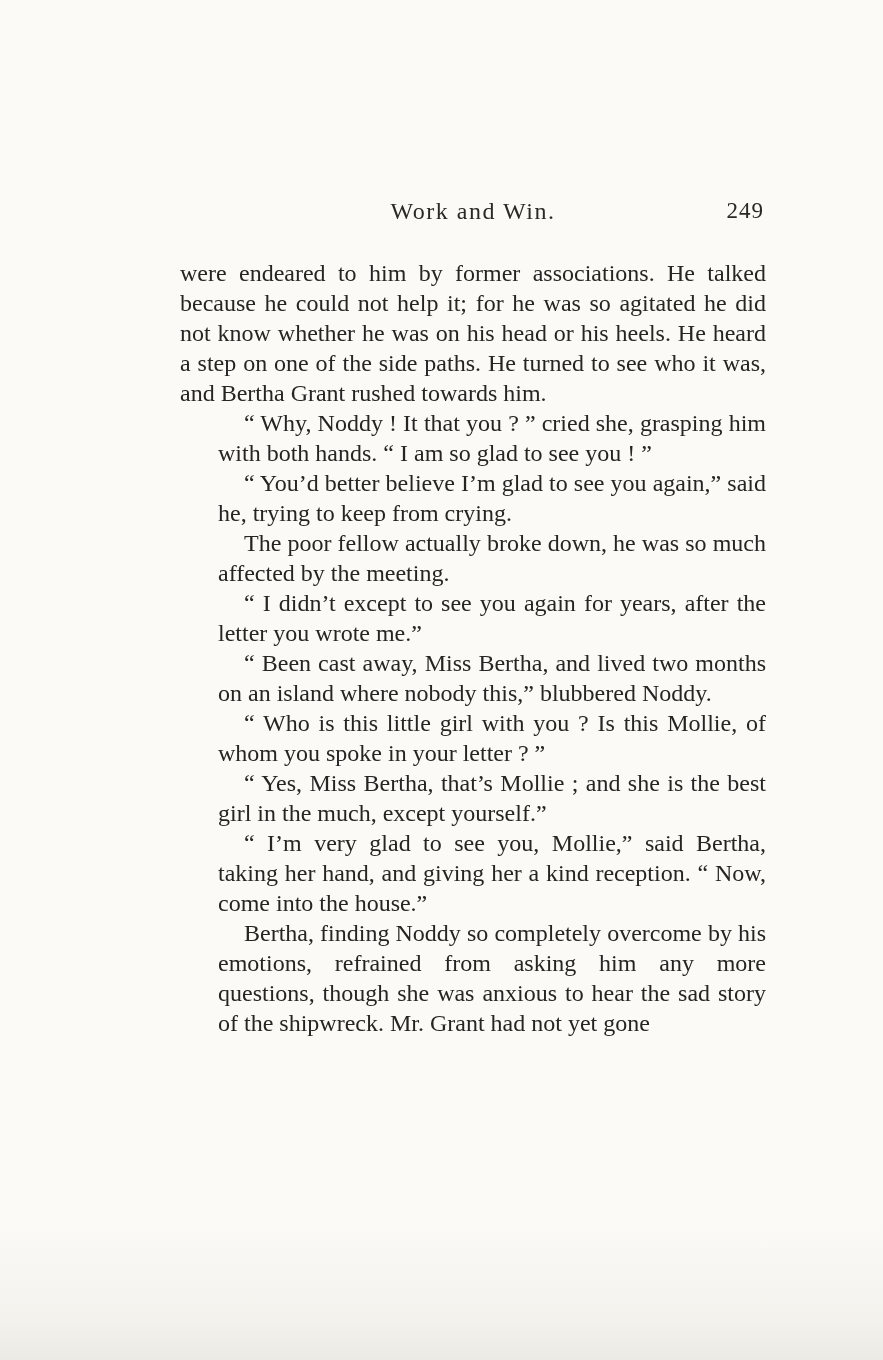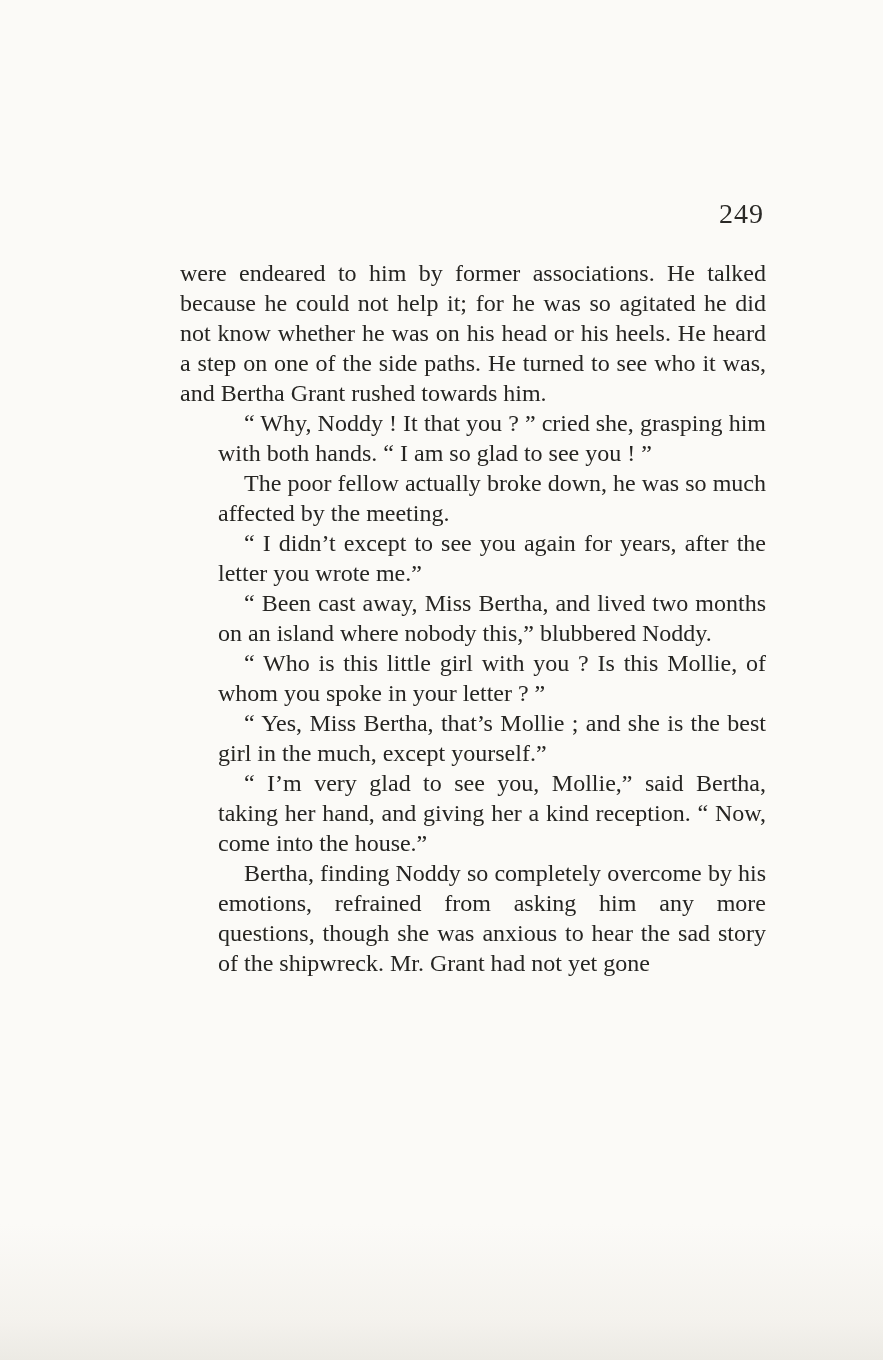--- a/index.html
+++ b/index.html
@@ -38,21 +38,21 @@
     right: 0;
     text-align: center;
     font-size: 24px;
     letter-spacing: 1.5px;
     color: #2a2926;
   }
   .page-number {
     position: absolute;
     right: 2px;
     top: 0;
-    font-size: 28px;
+    font-size: 23px;
     letter-spacing: 1px;
     color: #2a2926;
   }
   .body-text {
     font-size: 24px;
     line-height: 30px;
     text-align: justify;
     text-justify: inter-word;
     color: #262522;
   }
@@ -64,25 +64,27 @@
     text-indent: 26px;
     margin-left: 38px;
   }
 </style>
 </head>
 <body>
 
 <div class="page">
   <div class="content">
     <div class="header">
+      <span class="running-title">Work and Win.</span>
       <span class="page-number">249</span>
     </div>
     <div class="body-text">
         <p>were endeared to him by former associations. He talked because he could not help it; for he was so agitated he did not know whether he was on his head or his heels. He heard a step on one of the side paths. He turned to see who it was, and Bertha Grant rushed towards him.</p>
         <p class="indent">“ Why, Noddy !  It that you ? ” cried she, grasping him with both hands.  “ I am so glad to see you ! ”</p>
+        <p class="indent">“ You’d better believe I’m glad to see you again,” said he, trying to keep from crying.</p>
         <p class="indent">The poor fellow actually broke down, he was so much affected by the meeting.</p>
         <p class="indent">“ I didn’t except to see you again for years, after the letter you wrote me.”</p>
         <p class="indent">“ Been cast away, Miss Bertha, and lived two months on an island where nobody this,” blubbered Noddy.</p>
         <p class="indent">“ Who is this little girl with you ?  Is this Mollie, of whom you spoke in your letter ? ”</p>
         <p class="indent">“ Yes, Miss Bertha, that’s Mollie ; and she is the best girl in the much, except yourself.”</p>
         <p class="indent">“ I’m very glad to see you, Mollie,” said Bertha, taking her hand, and giving her a kind reception. “ Now, come into the house.”</p>
         <p class="indent">Bertha, finding Noddy so completely overcome by his emotions, refrained from asking him any more questions, though she was anxious to hear the sad story of the shipwreck.  Mr. Grant had not yet gone</p>
       </div>
   </div>
 </div>

